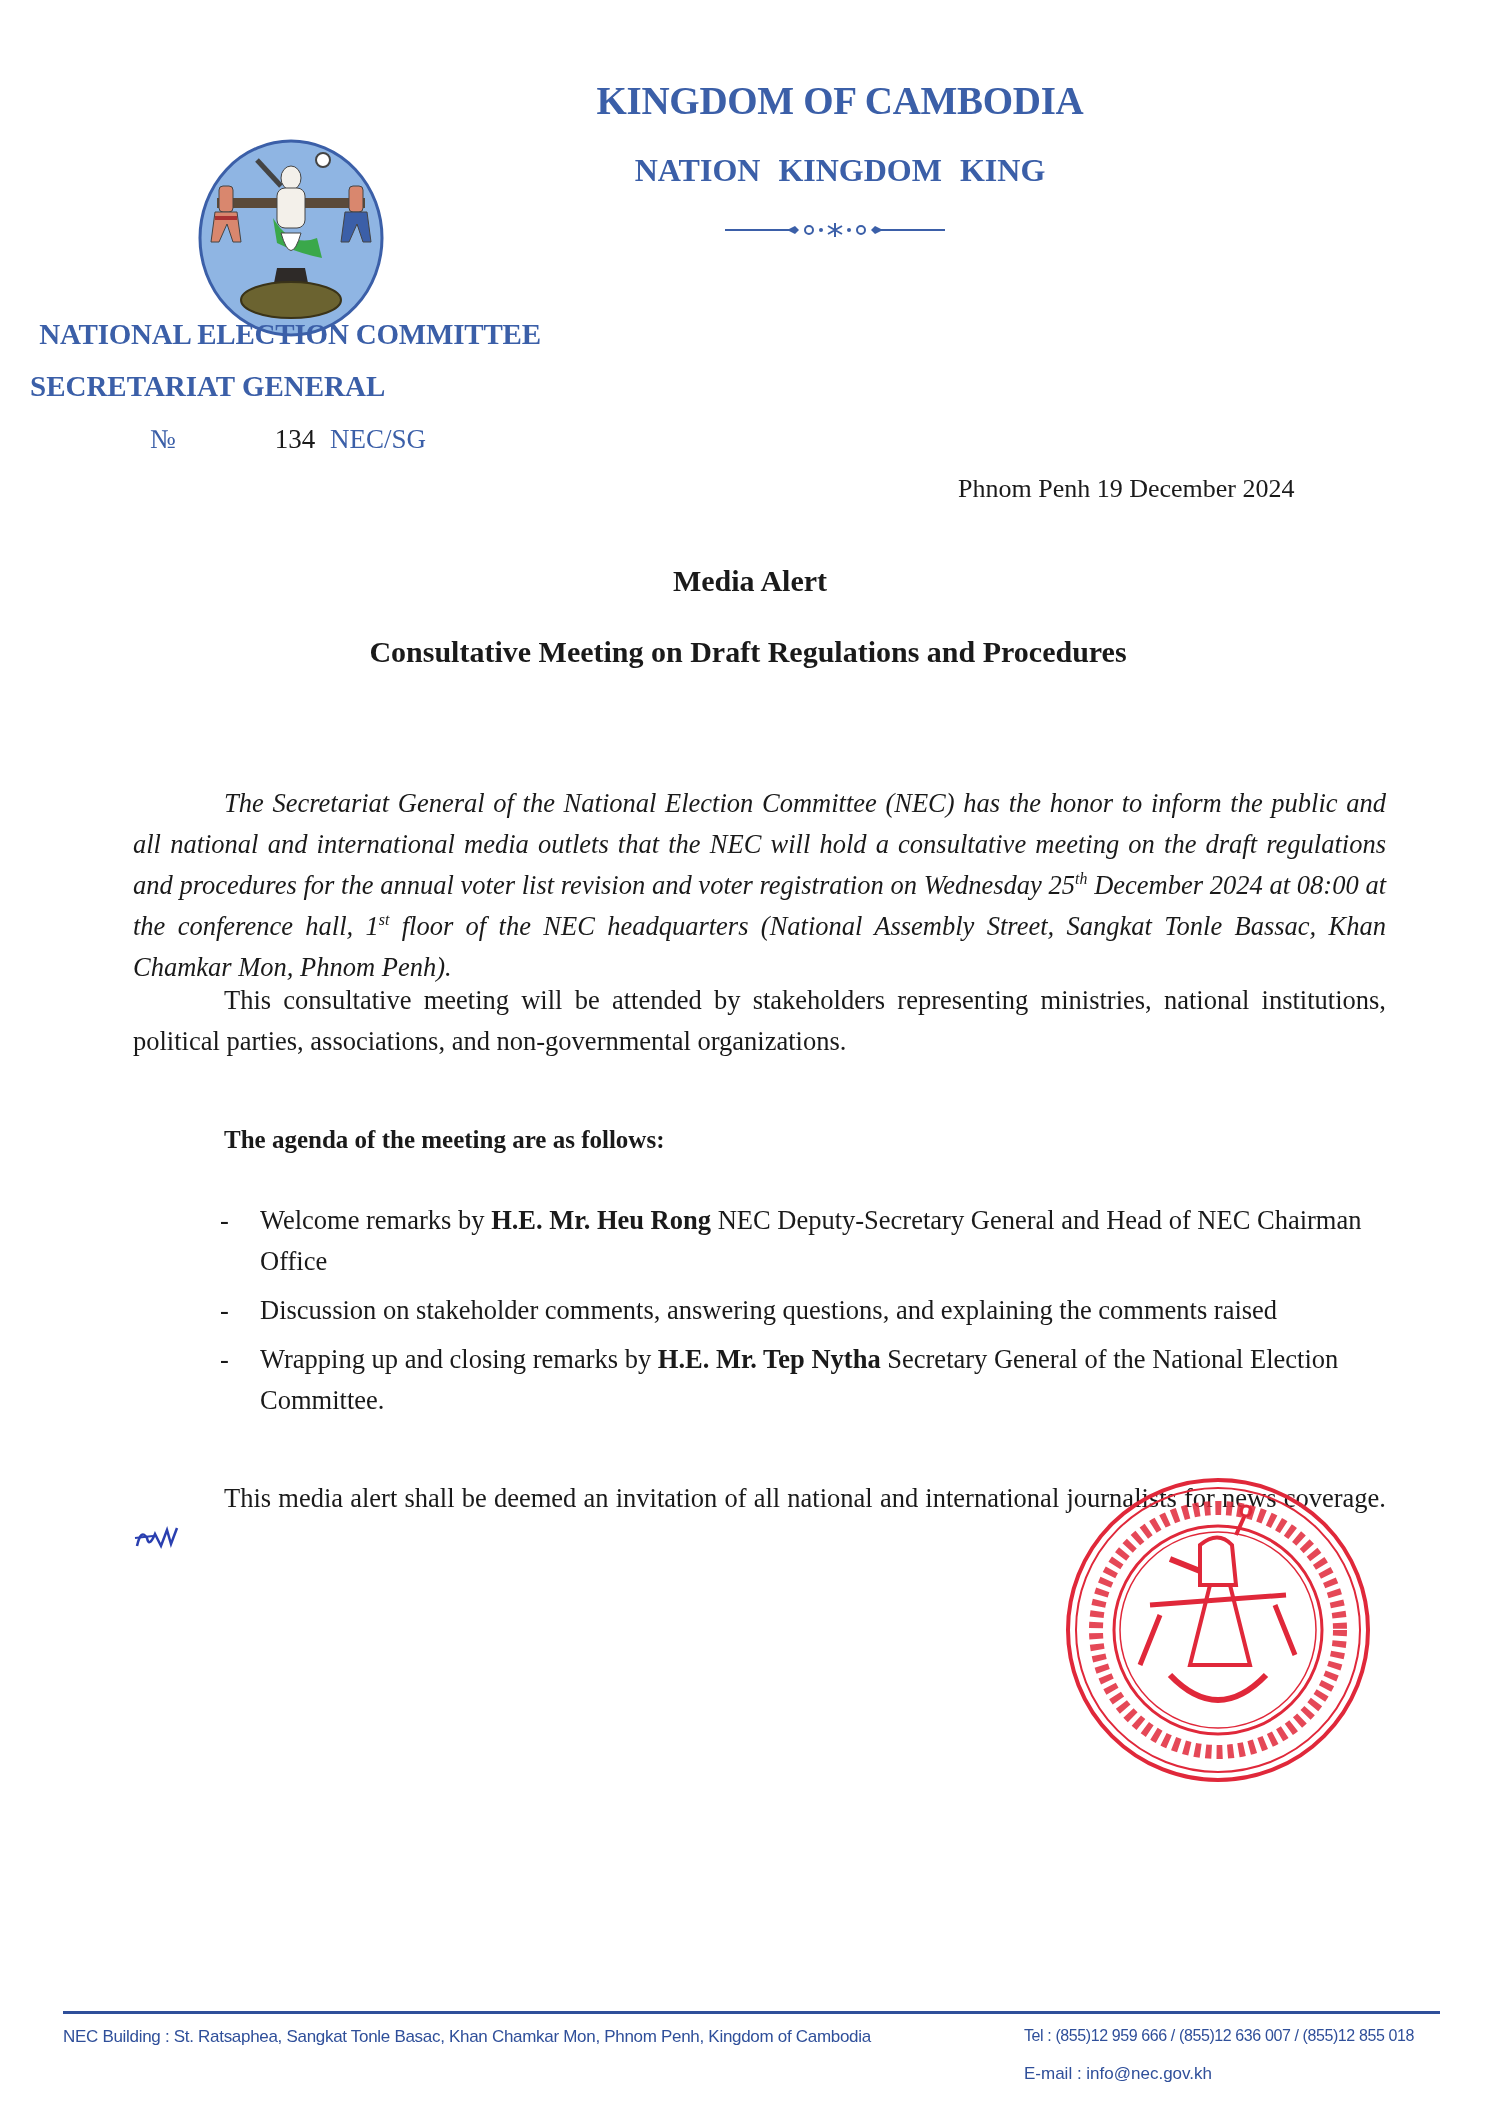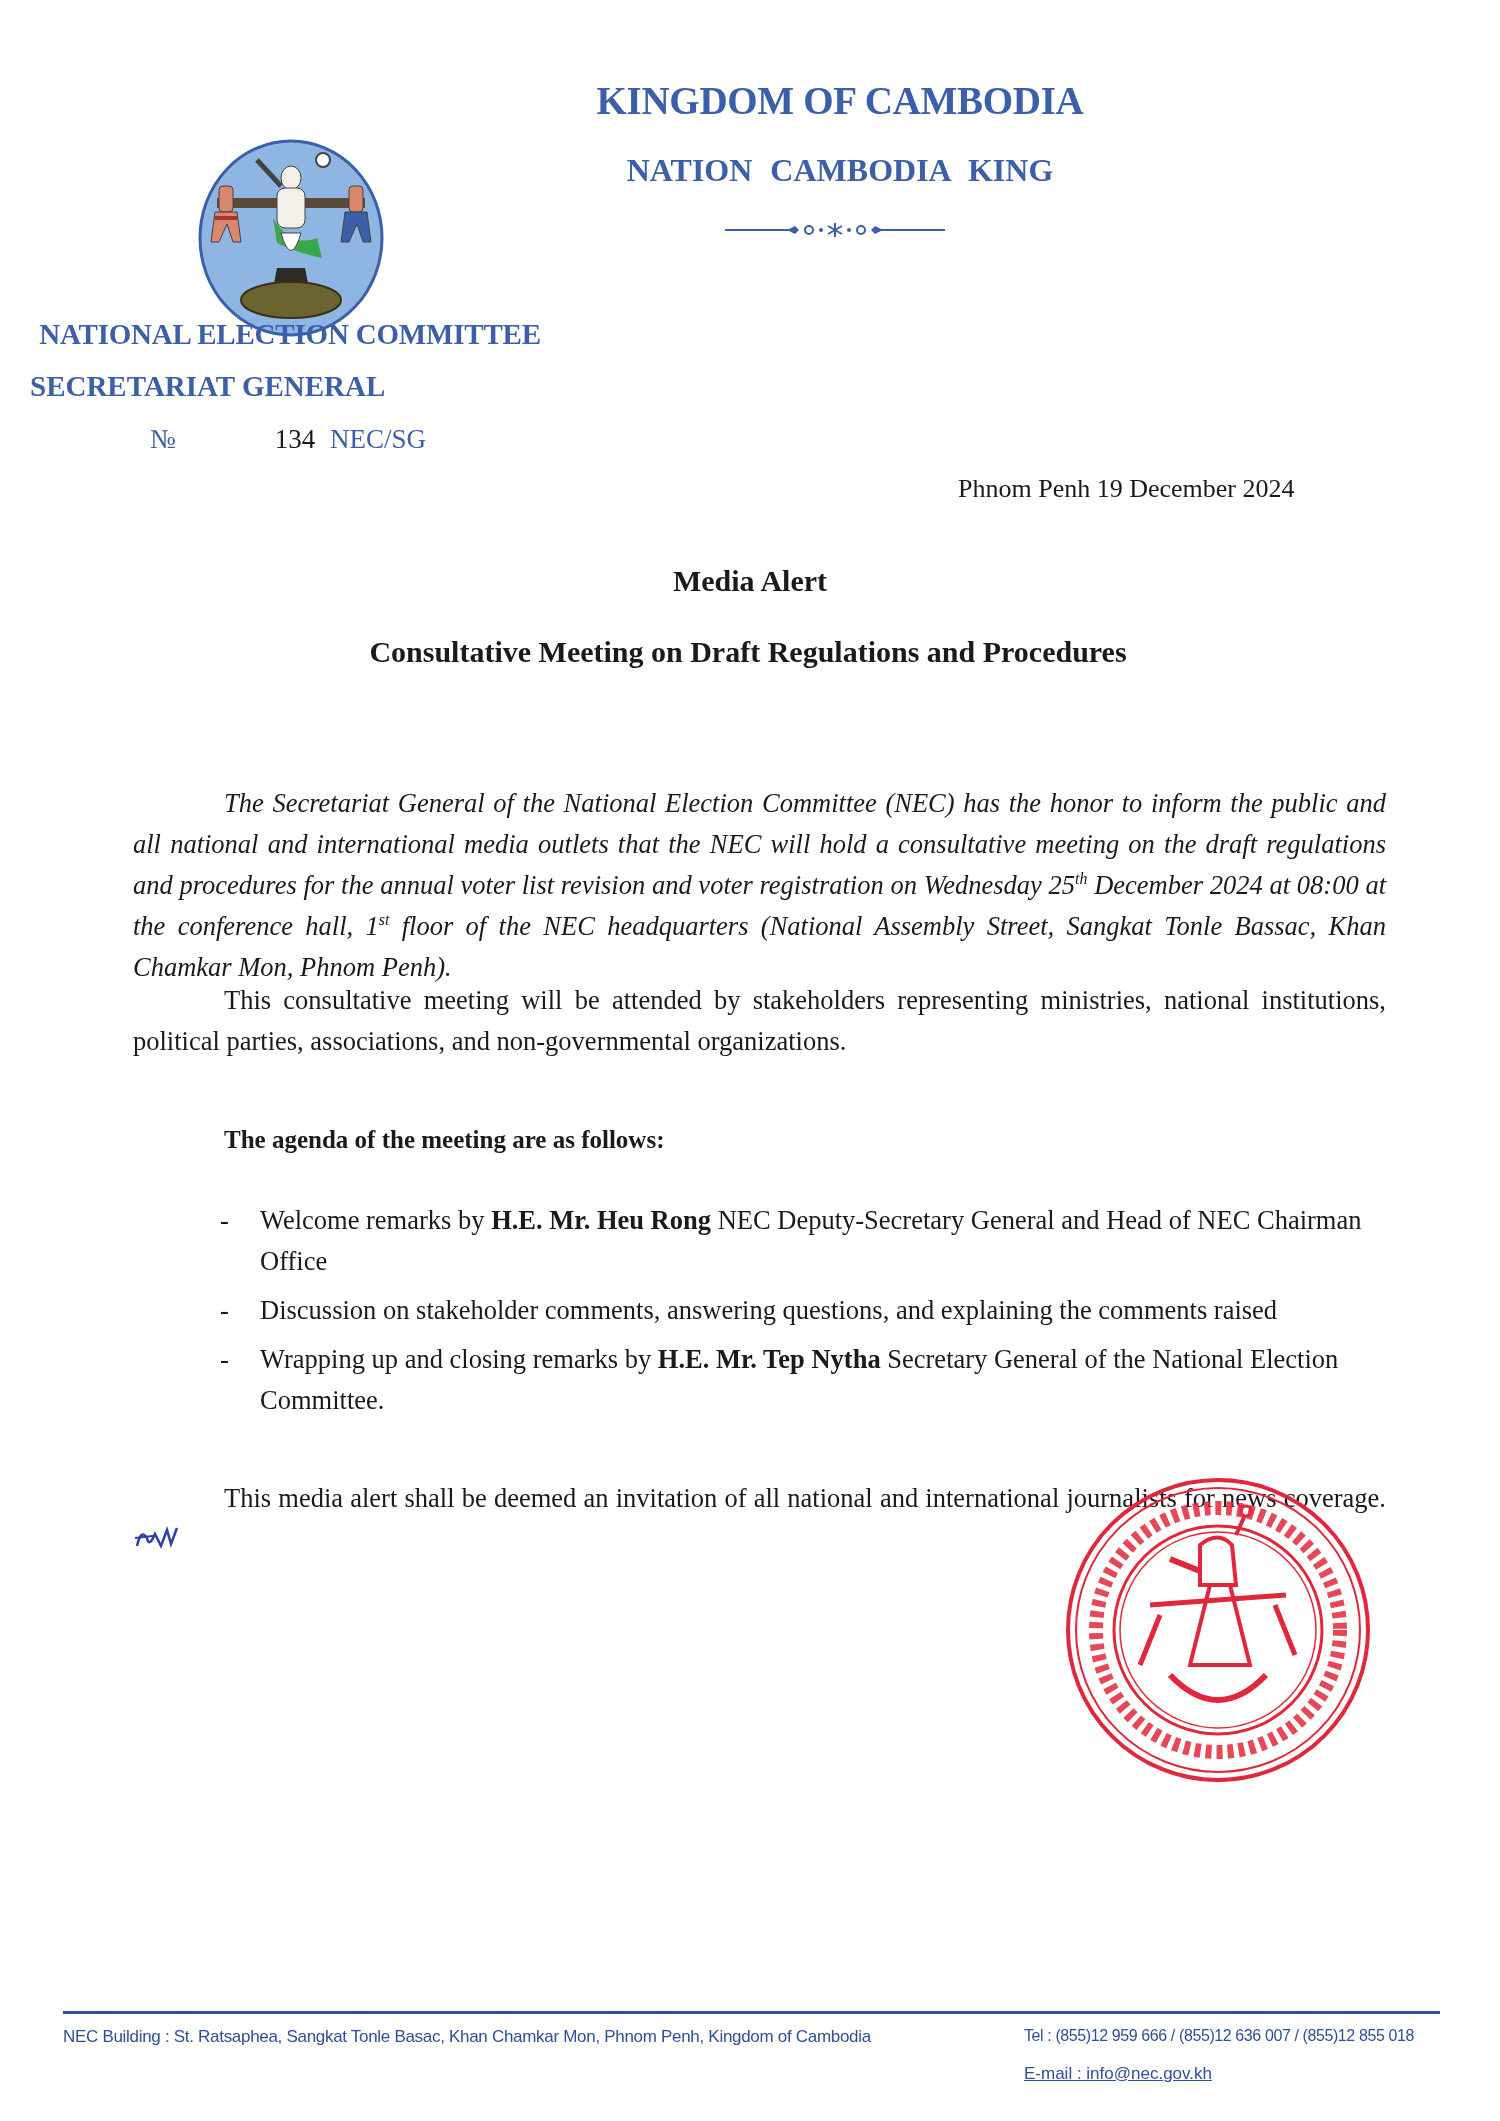--- a/index.html
+++ b/index.html
@@ -75,29 +75,29 @@
   .footer-addr {
     left: 63px; top: 2027px; font-family: "Liberation Sans", "DejaVu Sans", sans-serif;
     font-size: 17px; color: #2f4f9a; letter-spacing: -0.3px;
   }
   .footer-tel {
     left: 1024px; top: 2027px; font-family: "Liberation Sans", "DejaVu Sans", sans-serif;
     font-size: 16px; color: #2f4f9a; letter-spacing: -0.4px;
   }
   .footer-email {
     left: 1024px; top: 2064px; font-family: "Liberation Sans", "DejaVu Sans", sans-serif;
-    font-size: 17px; color: #2f4f9a; text-decoration: underline;
+    font-size: 17px; color: #2f4f9a;
   }
   sup { font-size: 60%; line-height: 0; vertical-align: super; }
 </style>
 </head>
 <body>
 
 <div class="abs kingdom blue">KINGDOM OF CAMBODIA</div>
-<div class="abs nrk blue">NATION CAMBODIA KING</div>
+<div class="abs nrk blue">NATION KINGDOM KING</div>
 <svg class="abs ornament" viewBox="0 0 220 16">
   <line x1="0" y1="8" x2="70" y2="8" stroke="#3b5fa8" stroke-width="2"></line>
   <line x1="150" y1="8" x2="220" y2="8" stroke="#3b5fa8" stroke-width="2"></line>
   <path d="M62 8 L70 4 L74 8 L70 12 Z" fill="#3b5fa8"></path>
   <path d="M158 8 L150 4 L146 8 L150 12 Z" fill="#3b5fa8"></path>
   <circle cx="84" cy="8" r="4" fill="none" stroke="#3b5fa8" stroke-width="2"></circle>
   <circle cx="136" cy="8" r="4" fill="none" stroke="#3b5fa8" stroke-width="2"></circle>
   <path d="M110 1 L110 15 M103 4 L117 12 M117 4 L103 12" stroke="#3b5fa8" stroke-width="2"></path>
   <circle cx="96" cy="8" r="2" fill="#3b5fa8"></circle>
   <circle cx="124" cy="8" r="2" fill="#3b5fa8"></circle>

